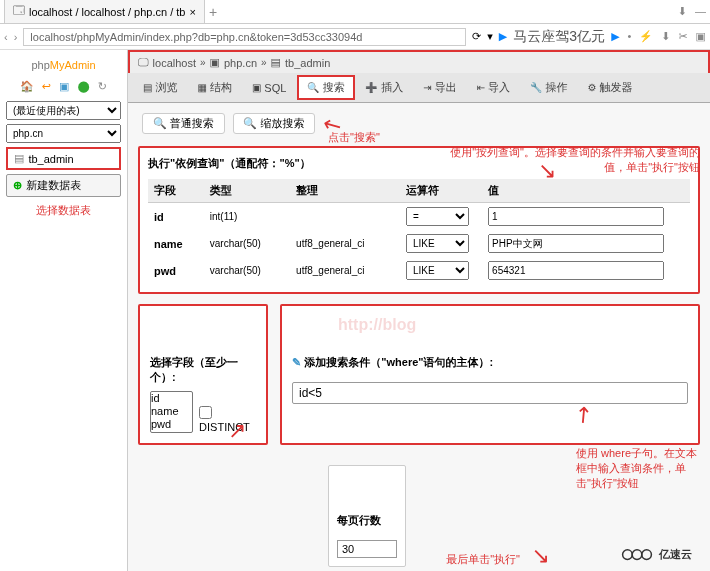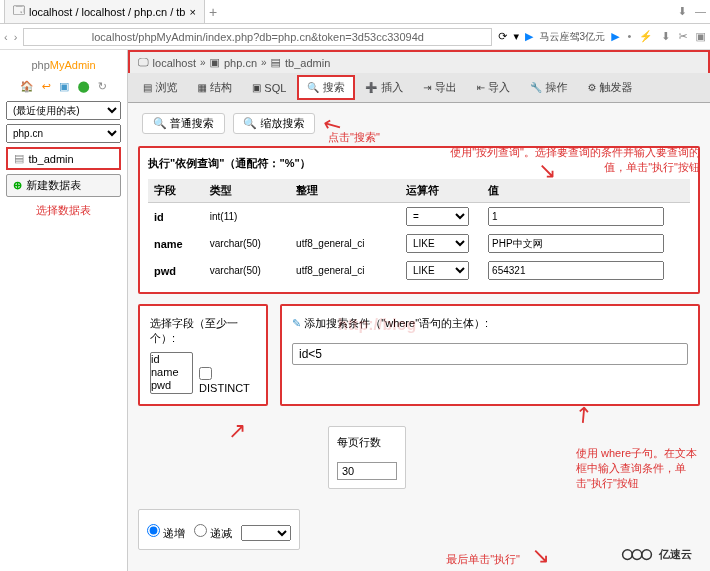--- a/index.html
+++ b/index.html
@@ -1,20 +1,20 @@
 <!DOCTYPE html>
 <html><head>
   <meta charset="utf-8">
   <style>
     * { margin: 0; padding: 0; box-sizing: border-box; font-family: Arial, "Microsoft YaHei", sans-serif; font-size: 11px; }
     body { background: #fff; width: 710px; height: 571px; overflow: hidden; position: relative; }
     .browser-bar { display: flex; align-items: center; height: 24px; border-bottom: 1px solid #ccc; padding: 0 4px; }
     .browser-tab { background: #f5f5f5; border: 1px solid #ccc; padding: 2px 8px; font-size: 10px; display: flex; align-items: center; gap: 4px; }
     .url-bar { display: flex; align-items: center; height: 26px; border-bottom: 1px solid #ddd; padding: 0 4px; gap: 6px; }
-    .url-input { flex: 1; border: 1px solid #ccc; padding: 2px 6px; font-size: 10px; background: #fff; color: #666; text-align: center; }
+    .url-input { flex: 1; border: 1px solid #ccc; padding: 2px 6px; font-size: 10px; background: #fff; color: #666; }
     .nav-icons { display: flex; gap: 6px; color: #888; }
     .nav-icons span { cursor: pointer; }
     .main-wrap { display: flex; height: calc(100% - 50px); }
     .sidebar { width: 128px; border-right: 1px solid #ccc; padding: 6px 6px; display: flex; flex-direction: column; align-items: center; }
     .logo { color: #666; font-size: 14px; margin-bottom: 4px; }
     .logo span.o { color: #f90; }
     .icon-row { display: flex; gap: 8px; margin: 4px 0 8px; font-size: 12px; }
     .sb-select { width: 100%; margin-bottom: 4px; font-size: 10px; padding: 2px; }
     .sb-item { width: 100%; padding: 3px 6px; font-size: 11px; cursor: pointer; display: flex; align-items: center; gap: 4px; }
     .sb-item.selected { border: 2px solid #d33; }
@@ -31,21 +31,21 @@
     .annotation { position: absolute; color: #d33; font-size: 11px; }
     .arrow { position: absolute; color: #d33; font-size: 22px; pointer-events: none; }
     .panel { border: 2px solid #d33; margin: 6px 10px; padding: 8px; background: #fff; border-radius: 2px; }
     .panel-title { font-size: 11px; font-weight: bold; margin-bottom: 8px; }
     .fields-table { width: 100%; border-collapse: collapse; }
     .fields-table th { text-align: left; font-size: 11px; padding: 4px 6px; background: #eee; border-bottom: 1px solid #ccc; }
     .fields-table td { padding: 4px 6px; font-size: 10px; vertical-align: middle; }
     .fields-table select, .fields-table input[type=text] { width: 90%; padding: 2px; font-size: 10px; }
     .lower-row { display: flex; gap: 12px; margin: 10px 10px; }
     .box { border: 2px solid #d33; padding: 10px; background: #fff; border-radius: 2px; }
-    .box-title { font-size: 11px; font-weight: normal; margin-bottom: 6px; }
+    .box-title { font-size: 11px; font-weight: bold; margin-bottom: 6px; margin-top: 39px; }
     .select-fields { width: 130px; }
     .field-list { width: 50px; font-size: 10px; }
     .where-box { flex: 1; }
     .where-input { width: 100%; padding: 3px 6px; border: 1px solid #999; border-radius: 2px; font-size: 12px; }
     .rows-box { margin: 10px 10px; border: 1px solid #ccc; padding: 8px; background: #fff; border-radius: 2px; display: inline-block; }
     .rows-input { width: 60px; padding: 2px 4px; border: 1px solid #999; }
     .order-box { margin: 10px 10px; padding: 8px; background: #fff; border: 1px solid #ccc; border-radius: 2px; display: inline-block; }
     .watermark { position: absolute; color: rgba(200,0,0,0.15); font-size: 16px; font-weight: bold; }
     .brand-bottom { position: absolute; bottom: 8px; right: 18px; display: flex; align-items: center; gap: 4px; font-size: 15px; color: #333; font-weight: bold; }
     .brand-cloud { display: inline-flex; }
@@ -73,21 +73,21 @@
   <div class="nav-icons">
     <span>‹</span>
     <span>›</span>
   </div>
   <div class="url-input">
     <span>localhost/phpMyAdmin/index.php?db=php.cn&amp;token=3d53cc33094d</span>
   </div>
   <span>⟳</span>
   <span>▾</span>
   <span class="play-ico">▶</span>
-  <span style="font-size:10px;color:#555">马云座驾3亿元</span>
+  <span style="font-size:14px;color:#555">马云座驾3亿元</span>
   <span style="margin-left:auto;display:flex;gap:8px;color:#888">
     <span class="play-ico">▶</span>
     <span>•</span>
     <span>⚡</span>
     <span>⬇</span>
     <span>✂</span>
     <span>▣</span>
   </span>
 </div>
 

